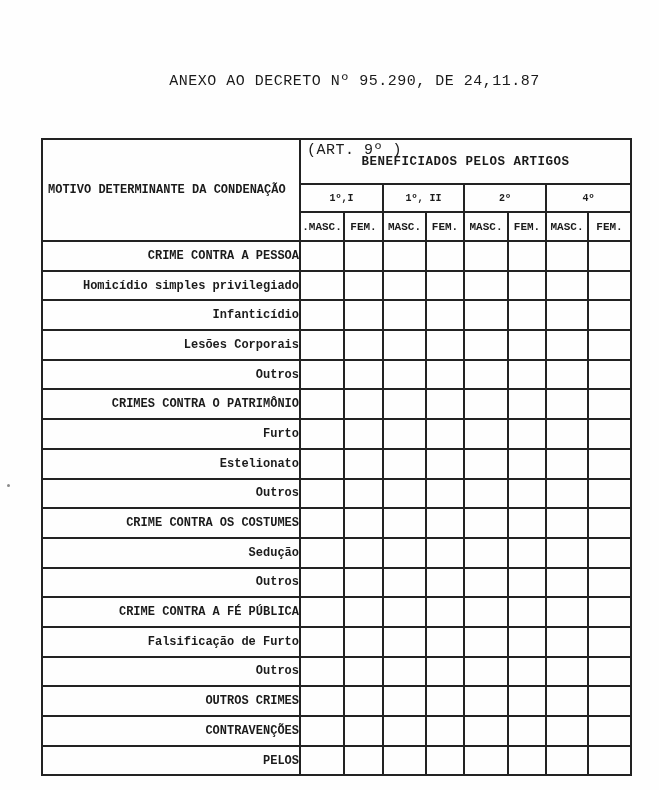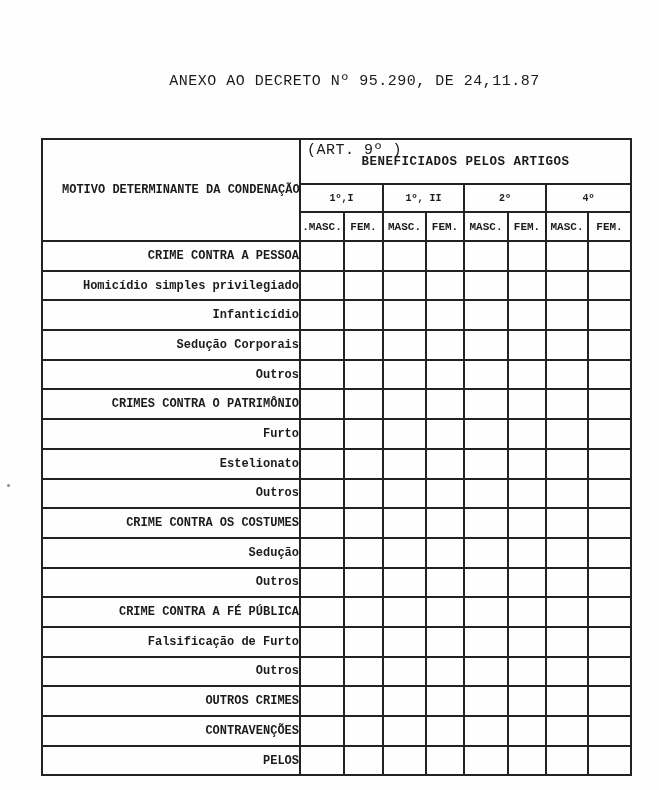--- a/index.html
+++ b/index.html
@@ -45,21 +45,21 @@
     table-layout: fixed;
     font-weight: bold;
   }
   table.form th, table.form td {
     border: 2px solid #222222;
     overflow: hidden;
   }
   th.motivo {
     font-size: 12px;
     text-align: left;
-    padding-left: 19px;
+    padding-left: 5px;
     white-space: nowrap;
     font-weight: bold;
   }
   th.group {
     font-size: 12.5px;
     text-align: center;
     height: 45px;
     font-weight: bold;
     letter-spacing: 0.5px;
   }
@@ -161,21 +161,21 @@
           <td class="cell"></td>
           <td class="cell"></td>
           <td class="cell"></td>
           <td class="cell"></td>
           <td class="cell"></td>
           <td class="cell"></td>
           <td class="cell"></td>
           <td class="cell"></td>
         </tr>
       <tr>
-          <td class="lbl">Sedução Corporais</td>
+          <td class="lbl">Lesões Corporais</td>
           <td class="cell"></td>
           <td class="cell"></td>
           <td class="cell"></td>
           <td class="cell"></td>
           <td class="cell"></td>
           <td class="cell"></td>
           <td class="cell"></td>
           <td class="cell"></td>
         </tr>
       <tr>

